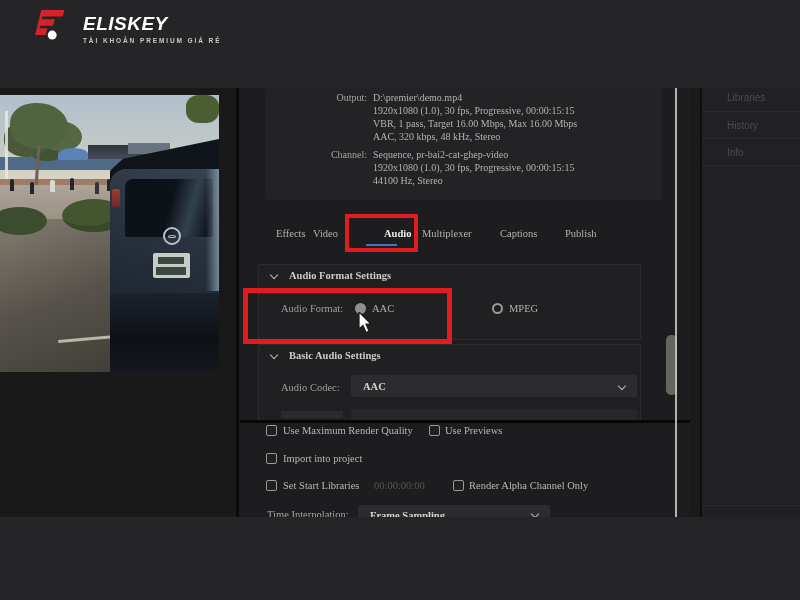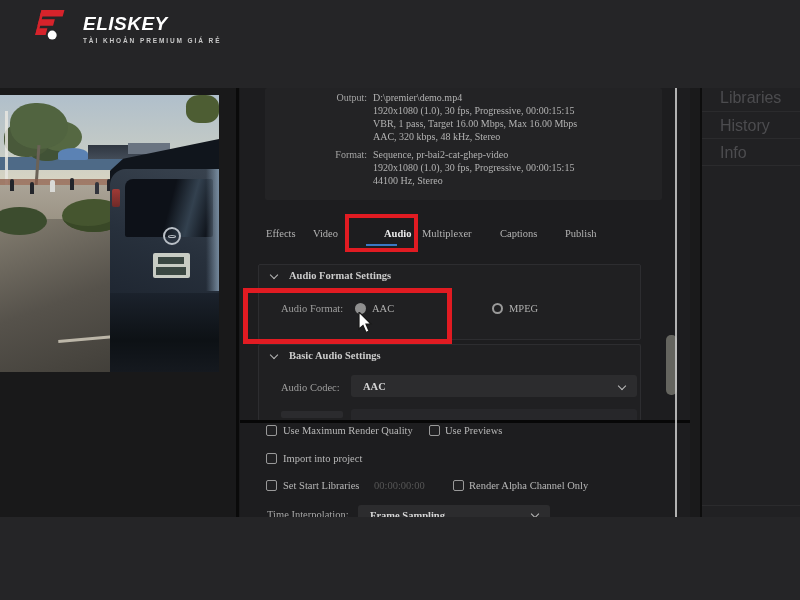--- a/index.html
+++ b/index.html
@@ -92,22 +92,22 @@
   .dim-timecode { position:absolute; color:#565656; font-size:10.5px; }
 
   
   .scroll-thumb { left:666px; top:247px; width:11px; height:60px; background:#65655f; border-radius:5px; }
   .scroll-line  { left:675px; top:0; width:2px; height:429px; background:#cccccc; opacity:.85; }
 
   
   .right-gutter { left:690px; top:0; width:12px; height:429px; background:#1a1a1b; }
   .vline-right { left:700px; top:0; width:2px; height:429px; background:#0d0d0d; }
   .right-panel { left:702px; top:0; width:98px; height:429px; background:#212123; }
-  .rp-item { position:relative; height:27px; line-height:27px; padding-left:18px;
-             color:#4c4c4f; font-size:16px; border-bottom:1px solid #2b2b2d; }
+  .rp-item { position:relative; height:27px; line-height:27px; padding-left:25px;
+             color:#4c4c4f; font-size:10px; border-bottom:1px solid #2b2b2d; }
   .rp-item:first-child { height:24px; line-height:20px; }
   .rp-bottom-sep { position:absolute; left:0; top:417px; width:98px; height:1px; background:#2b2b2d; }
 
   
   .hl-box { position:absolute; border:4px solid #e11b22; background:transparent; }
   .hl-tab    { left:345px; top:214px; width:73px; height:38px; }
   .hl-format { left:243px; top:288px; width:209px; height:56px; border-width:5px; }
 
   .cursor { left:358px; top:312px; }
 </style>
@@ -172,27 +172,27 @@
   <div class="abs vline-left"></div>
 
   <div class="abs dialog">
 
     <div class="abs summary-panel">
       <div class="sum-label" style="left:2px;top:4px;">Output:</div>
       <div class="sum-line" style="top:4px;">D:\premier\demo.mp4</div>
       <div class="sum-line" style="top:17px;">1920x1080 (1.0), 30 fps, Progressive, 00:00:15:15</div>
       <div class="sum-line" style="top:30px;">VBR, 1 pass, Target 16.00 Mbps, Max 16.00 Mbps</div>
       <div class="sum-line" style="top:43px;">AAC, 320 kbps, 48 kHz, Stereo</div>
-      <div class="sum-label" style="left:2px;top:61px;">Format:</div>
+      <div class="sum-label" style="left:2px;top:61px;">Channel:</div>
       <div class="sum-line" style="top:61px;">Sequence, pr-bai2-cat-ghep-video</div>
       <div class="sum-line" style="top:74px;">1920x1080 (1.0), 30 fps, Progressive, 00:00:15:15</div>
       <div class="sum-line" style="top:87px;">44100 Hz, Stereo</div>
     </div>
 
-    <div class="tab" style="left:14px;padding-left:12px;">Effects</div>
+    <div class="tab" style="left:24px;padding-left:12px;">Effects</div>
     <div class="tab" style="left:73px;">Video</div>
     <div class="tab active" style="left:144px;">Audio</div>
     <div class="tab" style="left:182px;">Multiplexer</div>
     <div class="tab" style="left:260px;">Captions</div>
     <div class="tab" style="left:325px;">Publish</div>
     <div class="abs tab-underline"></div>
 
     <div class="section-panel" style="top:176px;height:76px;">
       <div class="chev" style="left:12px;top:7px;"></div>
       <div class="sec-head">Audio Format Settings</div>

